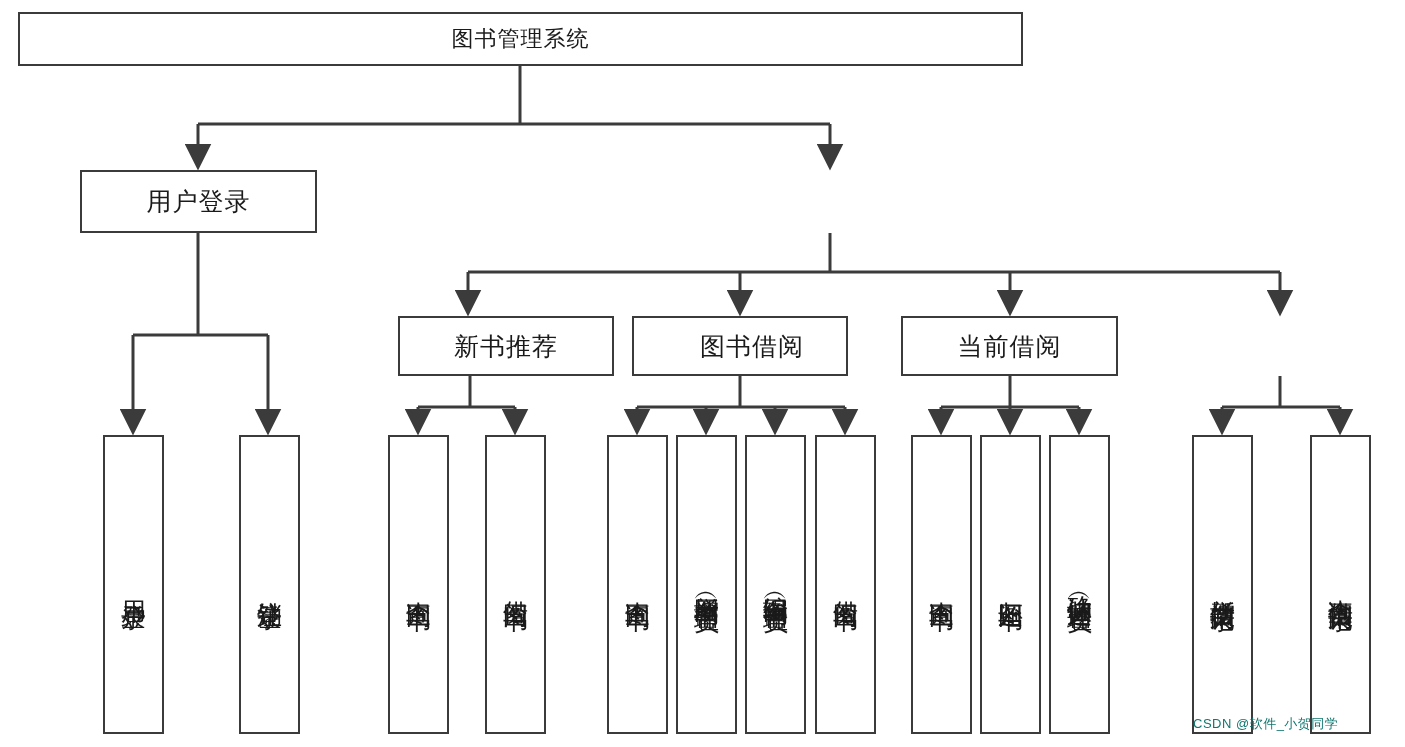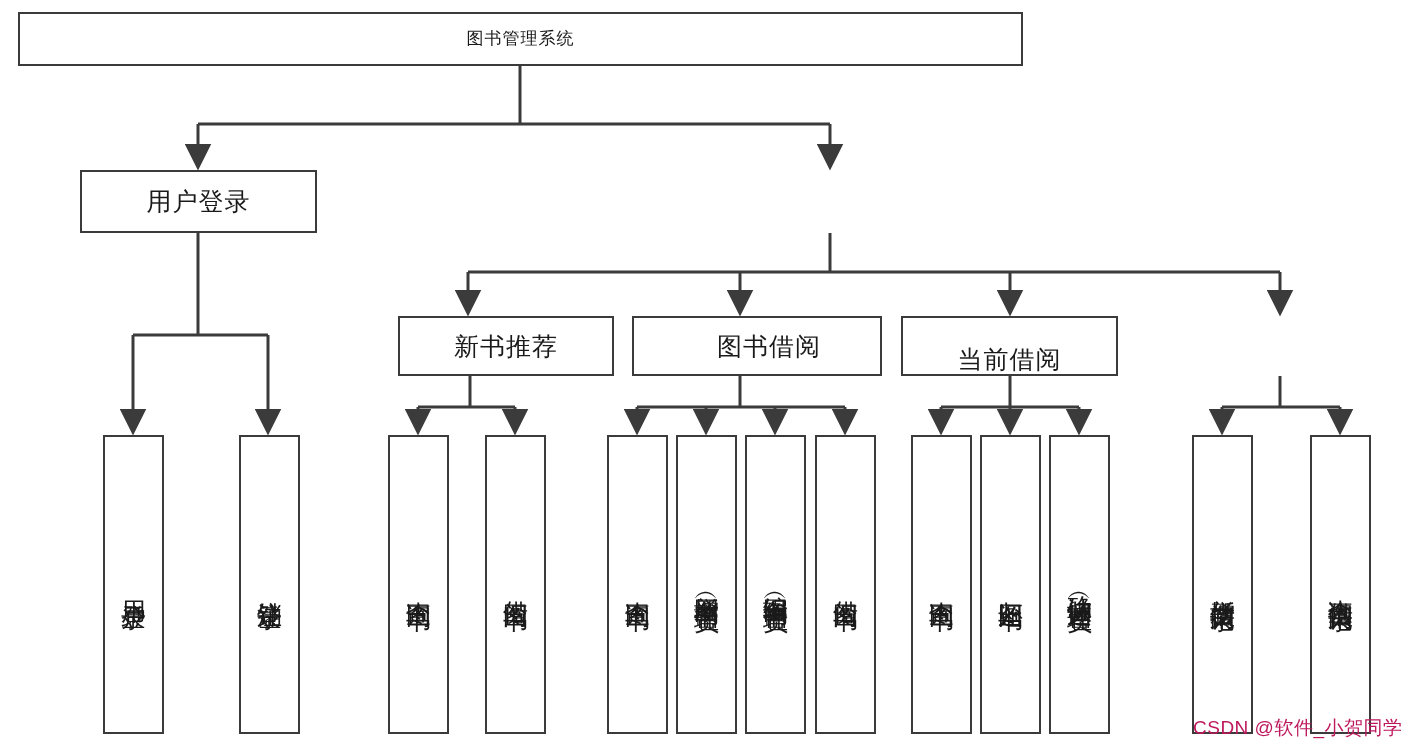--- a/index.html
+++ b/index.html
@@ -34,39 +34,39 @@
     align-items: center;
     justify-content: center;
     color: #1a1a1a;
   }
   .node .label {
     font-size: 25px;
     line-height: 1.15;
     letter-spacing: 1px;
     white-space: nowrap;
   }
-  .node.root .label { font-size: 17px; }
+  .node.root .label { font-size: 22px; }
   .node.level2 .label { font-size: 25px; }
   .node.level3 .label { font-size: 25px; }
   .node.leaf {
     align-items: center;
     justify-content: center;
   }
   .node.leaf .label {
     writing-mode: vertical-rl;
     text-orientation: upright;
     font-size: 25px;
     line-height: 1.32;
     letter-spacing: 2px;
     white-space: nowrap;
   }
   .watermark {
     position: absolute;
-    font-size: 19px;
-    color: #be185d;
+    font-size: 13px;
+    color: #0f766e;
     white-space: nowrap;
     letter-spacing: 0.5px;
   }
 </style>
 </head>
 <body>
 
 <div id="canvas">
 
   <svg class="connectors" viewBox="0 0 1405 747">
@@ -125,24 +125,24 @@
     <span class="label">图书管理系统</span>
   </div>
 
   <div class="node level2" style="left:80px; top:170px; width:237px; height:63px;">
     <span class="label">用户登录</span>
   </div>
 
   <div class="node level3" style="left:362px; top:316px; width:216px; height:60px;margin-left:36px;">
     <span class="label">新书推荐</span>
   </div>
-  <div class="node level3" style="left:632px; top:316px; width:250px; height:60px;padding-left:24px;">
+  <div class="node level3" style="left:632px; top:316px; width:216px; height:60px;padding-left:24px;">
     <span class="label">图书借阅</span>
   </div>
-  <div class="node level3" style="left:901px; top:316px; width:217px; height:60px;align-items:flex-end;">
+  <div class="node level3" style="left:901px; top:316px; width:217px; height:60px;">
     <span class="label">当前借阅</span>
   </div>
 
   <div class="node leaf" style="left:103px; top:435px; width:61px; height:299px;">
     <span class="label">用户登录</span>
   </div>
   <div class="node leaf" style="left:239px; top:435px; width:61px; height:299px;">
     <span class="label">注销登录</span>
   </div>
 

